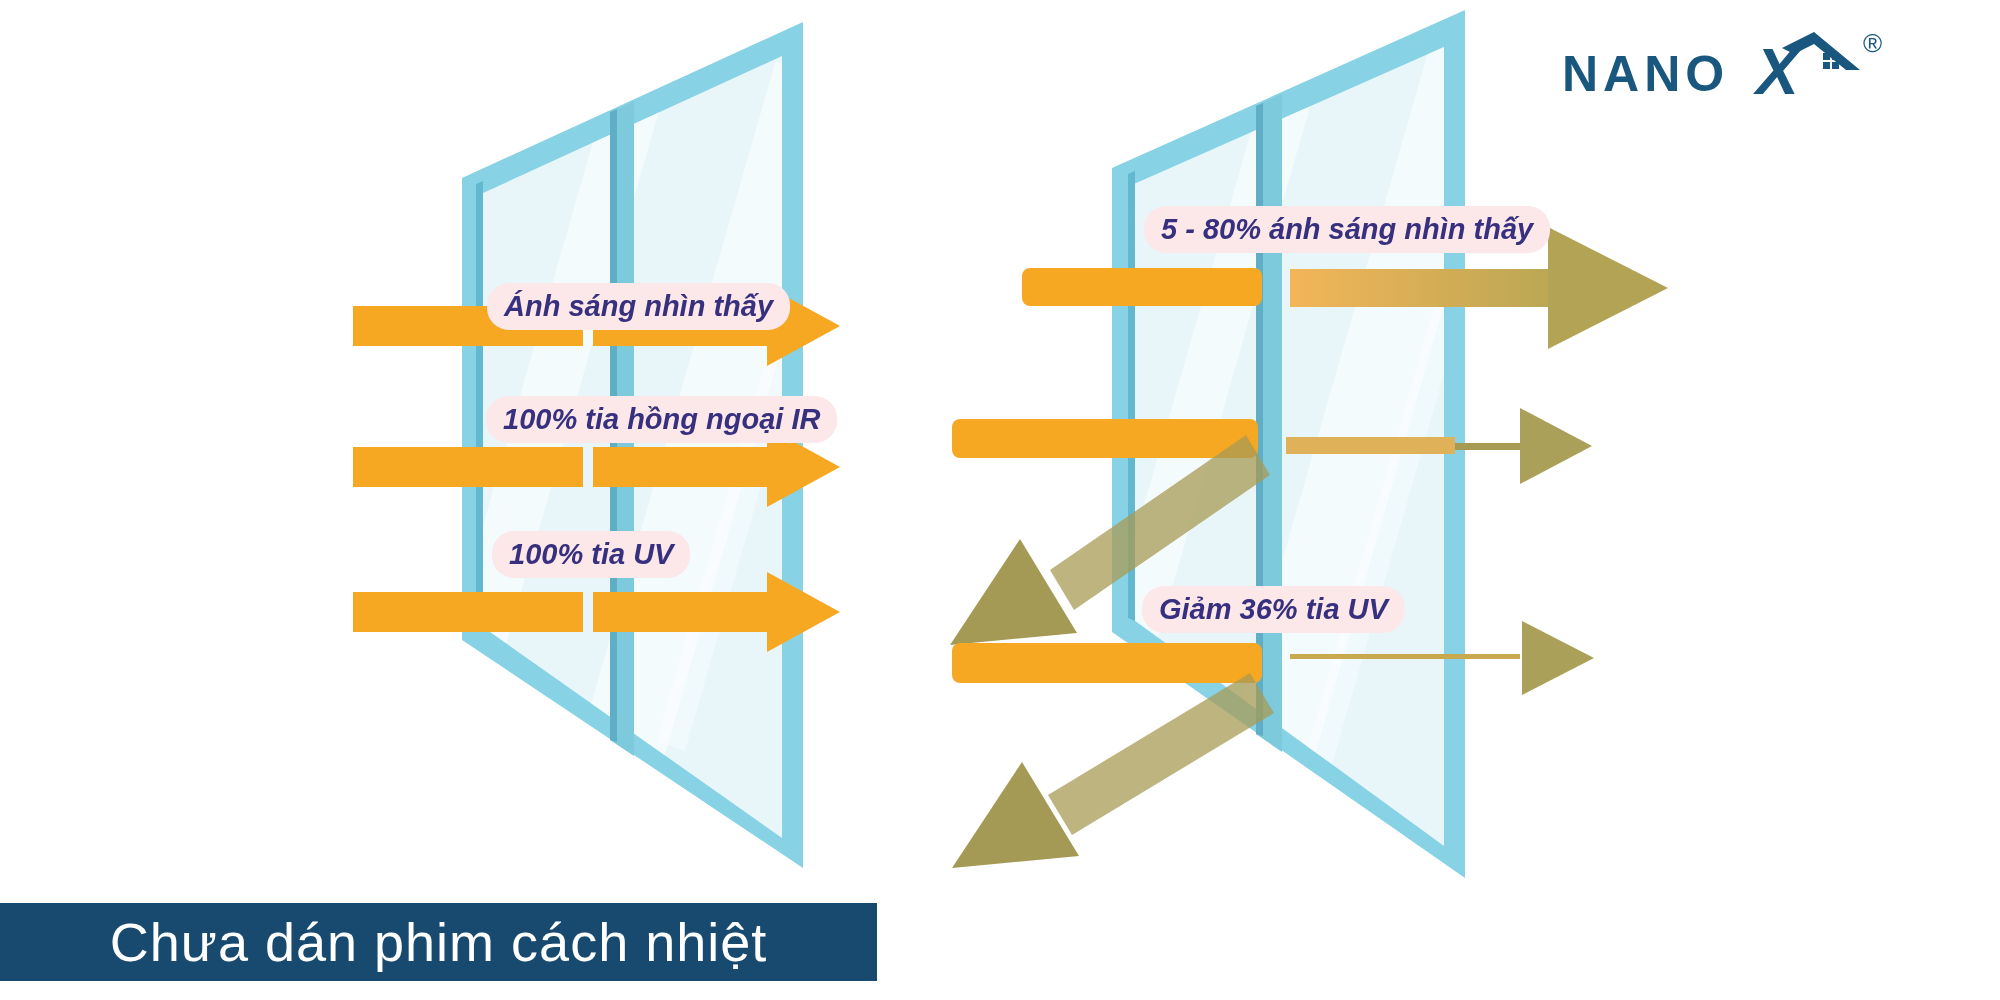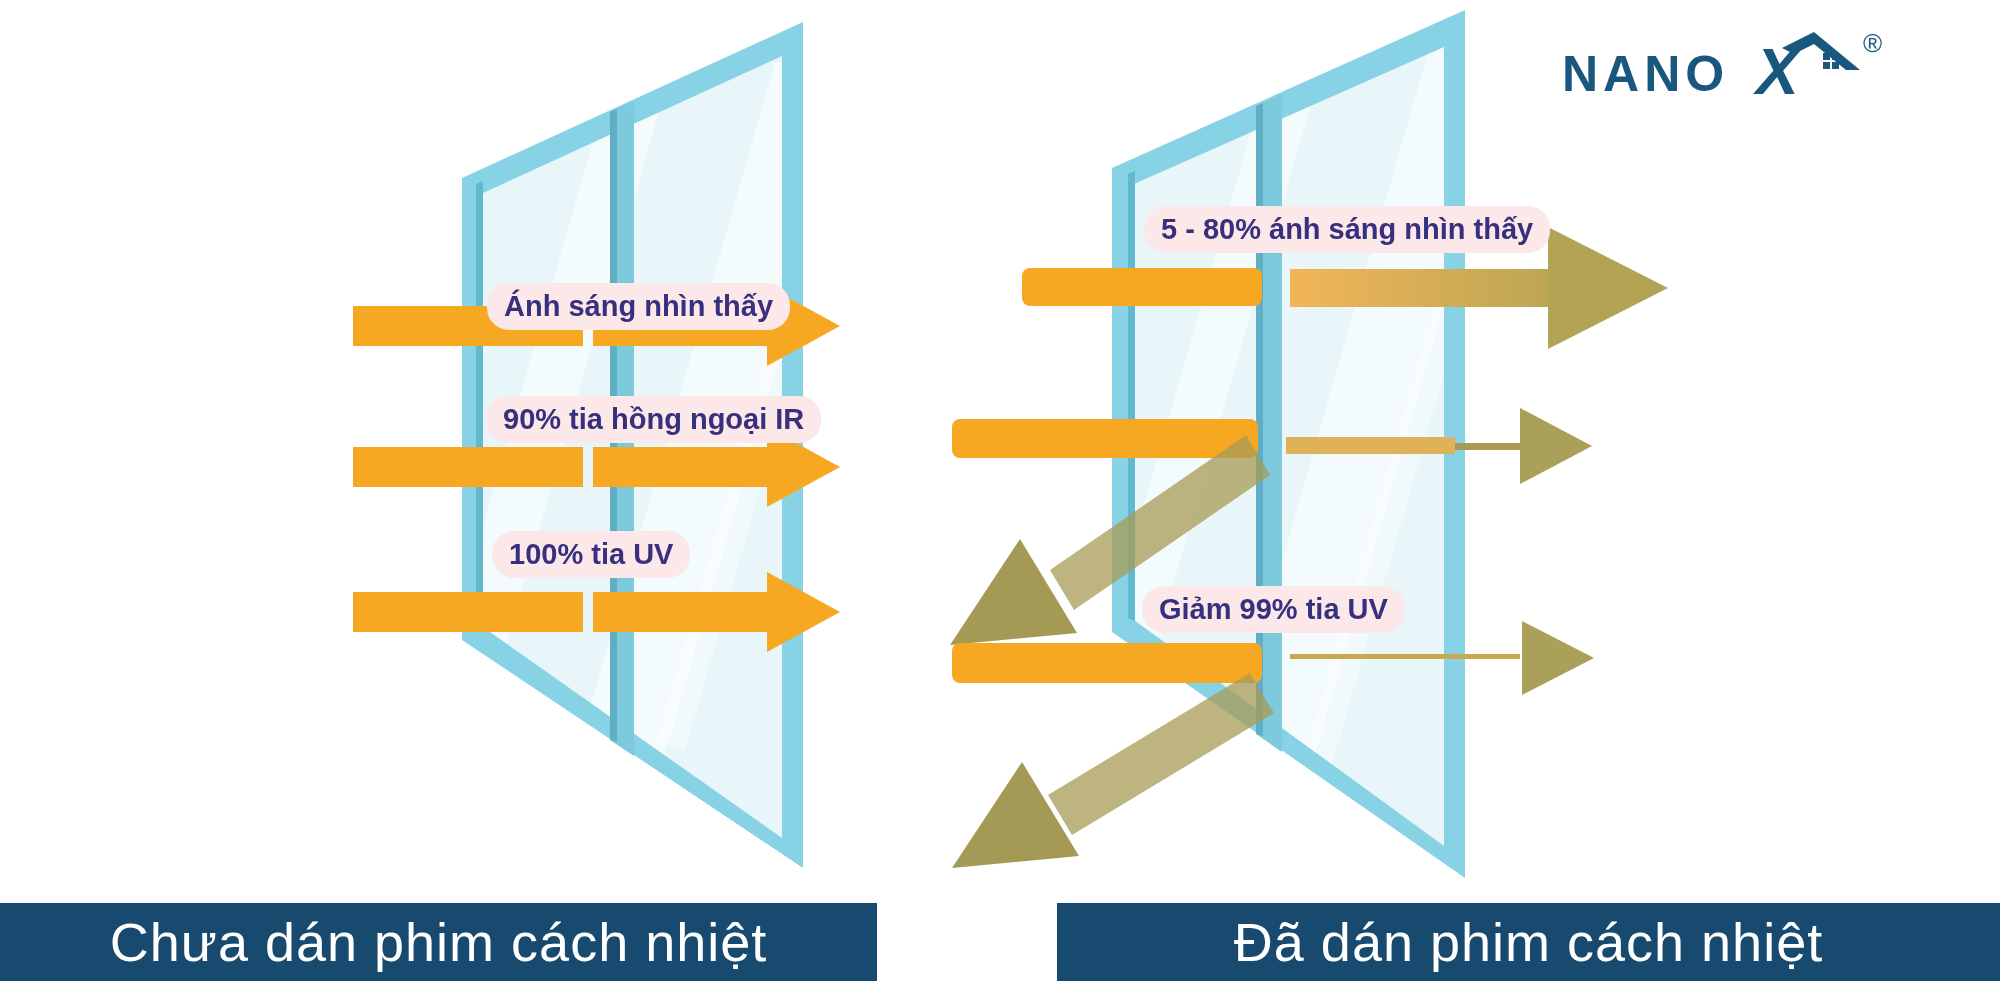--- a/index.html
+++ b/index.html
@@ -11,20 +11,21 @@
   .pill{
     position:absolute;
     background:#FCE7E9;
     color:#37307F;
     font-weight:700;
     font-size:29px;
     line-height:1.15;
     padding:7px 17px;
     border-radius:22px;
     white-space:nowrap;
+    font-style:italic;
   }
   .caption-bar{
     position:absolute;top:903px;height:78px;
     background:#174A6E;color:#FFFFFF;
     display:flex;align-items:center;justify-content:center;
     font-size:54px;font-weight:400;letter-spacing:1px;
   }
   .caption-left{left:0;width:877px;}
   .caption-right{left:1057px;width:943px;}
   .logo{position:absolute;left:1560px;top:30px;width:340px;height:80px;}
@@ -117,31 +118,28 @@
       <polygon points="1520,408 1592,446 1520,484" fill="#ABA05A"></polygon>
     </g>
 
     <g>
       <rect x="1290" y="654" width="230" height="5" fill="#C9A94E"></rect>
       <polygon points="1522,621 1594,658 1522,695" fill="#ABA05A"></polygon>
     </g>
   </svg>
 
   <span class="pill" style="left:487px;top:247px;margin-top:36px;">Ánh sáng nhìn thấy</span>
-  <span class="pill" style="left:486px;top:396px;">90% tia hồng ngoại IR</span>
+  <span class="pill" style="left:486px;top:396px;">100% tia hồng ngoại IR</span>
   <span class="pill" style="left:492px;top:531px;">100% tia UV</span>
 
   <span class="pill" style="left:1144px;top:206px;">5 - 80% ánh sáng nhìn thấy</span>
-  <span class="pill" style="left:1142px;top:586px;">Giảm 99% tia UV</span>
+  <span class="pill" style="left:1142px;top:586px;">Giảm 36% tia UV</span>
 
   <div class="caption-bar caption-left">
     <span>Chưa dán phim cách nhiệt</span>
-  </div>
-  <div class="caption-bar caption-right">
-    <span>Đã dán phim cách nhiệt</span>
   </div>
 
   <svg class="logo" viewBox="0 0 340 80">
     <text x="2" y="61" font-family="Liberation Sans, sans-serif" font-size="50" font-weight="700" letter-spacing="5" fill="#19577E">NANO</text>
     <text x="196" y="64" font-family="Liberation Sans, sans-serif" font-size="64" font-weight="700" font-style="italic" fill="#19577E">X</text>
     <g>
       <polygon points="222,18 254,2 300,40 286,40 254,14 234,24" fill="#19577E"></polygon>
       <rect x="263" y="23" width="7" height="7" fill="#19577E"></rect>
       <rect x="272" y="23" width="7" height="7" fill="#19577E"></rect>
       <rect x="263" y="32" width="7" height="7" fill="#19577E"></rect>

